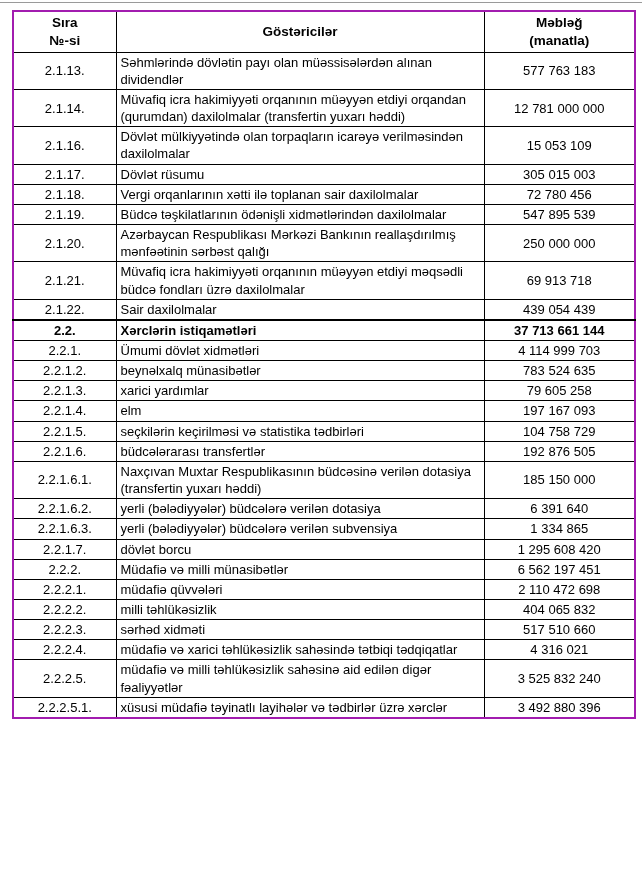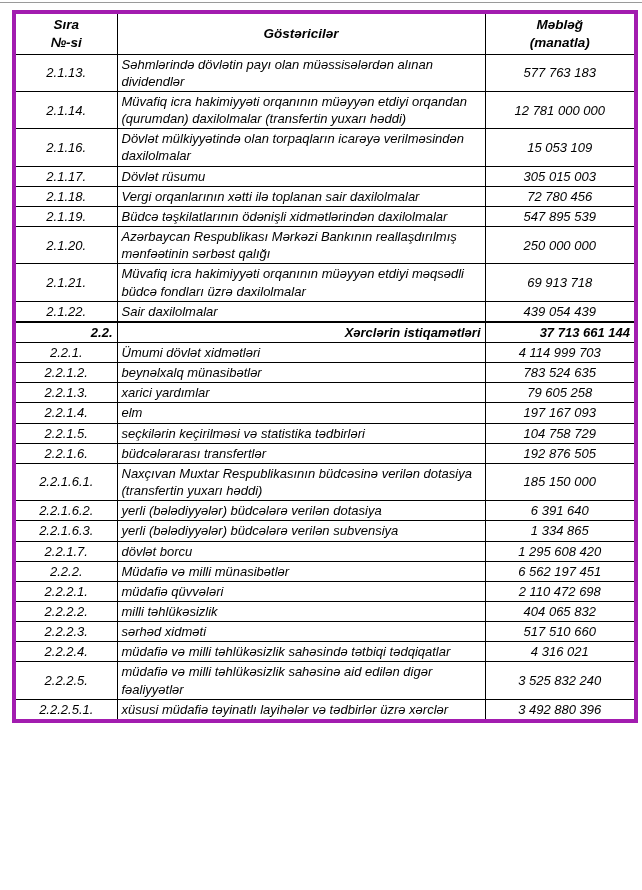--- a/index.html
+++ b/index.html
@@ -24,22 +24,21 @@
     height: 1px;
     background: #9a9a9a;
   }
   table.budget-table {
     position: absolute;
     left: 12px;
     top: 10px;
     width: 622px;
     border-collapse: collapse;
     table-layout: fixed;
-    border: 4px solid #a21caf;
-    font-style: italic;
+    border: 2px solid #a21caf;
   }
   table.budget-table th,
   table.budget-table td {
     border: 1px solid #000000;
     font-size: 13px;
     line-height: 1.32;
     padding: 1px 4px;
     vertical-align: middle;
     overflow: hidden;
   }
@@ -61,21 +60,20 @@
     text-align: left;
     padding-left: 6px;
     padding-right: 6px;
   }
   td.cell-amt {
     text-align: center;
     margin-left: 8px;
   }
   tr.bold-row td {
     font-weight: bold;
-    text-align: right;
   }
   tr.section-top td {
     border-top: 2px solid #000000;
   }
 </style>
 </head>
 <body>
 
 <div class="page">
   <div class="top-rule"></div>
@@ -211,21 +209,21 @@
           <td class="cell-ind">milli təhlükəsizlik</td>
           <td class="cell-amt">404 065 832</td>
         </tr>
         <tr>
           <td class="cell-no">2.2.2.3.</td>
           <td class="cell-ind">sərhəd xidməti</td>
           <td class="cell-amt">517 510 660</td>
         </tr>
         <tr>
           <td class="cell-no">2.2.2.4.</td>
-          <td class="cell-ind">müdafiə və milli təhlükəsizlik sahəsində tətbiqi tədqiqatlar</td>
+          <td class="cell-ind">müdafiə və xarici təhlükəsizlik sahəsində tətbiqi tədqiqatlar</td>
           <td class="cell-amt">4 316 021</td>
         </tr>
         <tr>
           <td class="cell-no">2.2.2.5.</td>
           <td class="cell-ind">müdafiə və milli təhlükəsizlik sahəsinə aid edilən digər fəaliyyətlər</td>
           <td class="cell-amt">3 525 832 240</td>
         </tr>
         <tr>
           <td class="cell-no">2.2.2.5.1.</td>
           <td class="cell-ind">xüsusi müdafiə təyinatlı layihələr və tədbirlər üzrə xərclər</td>

